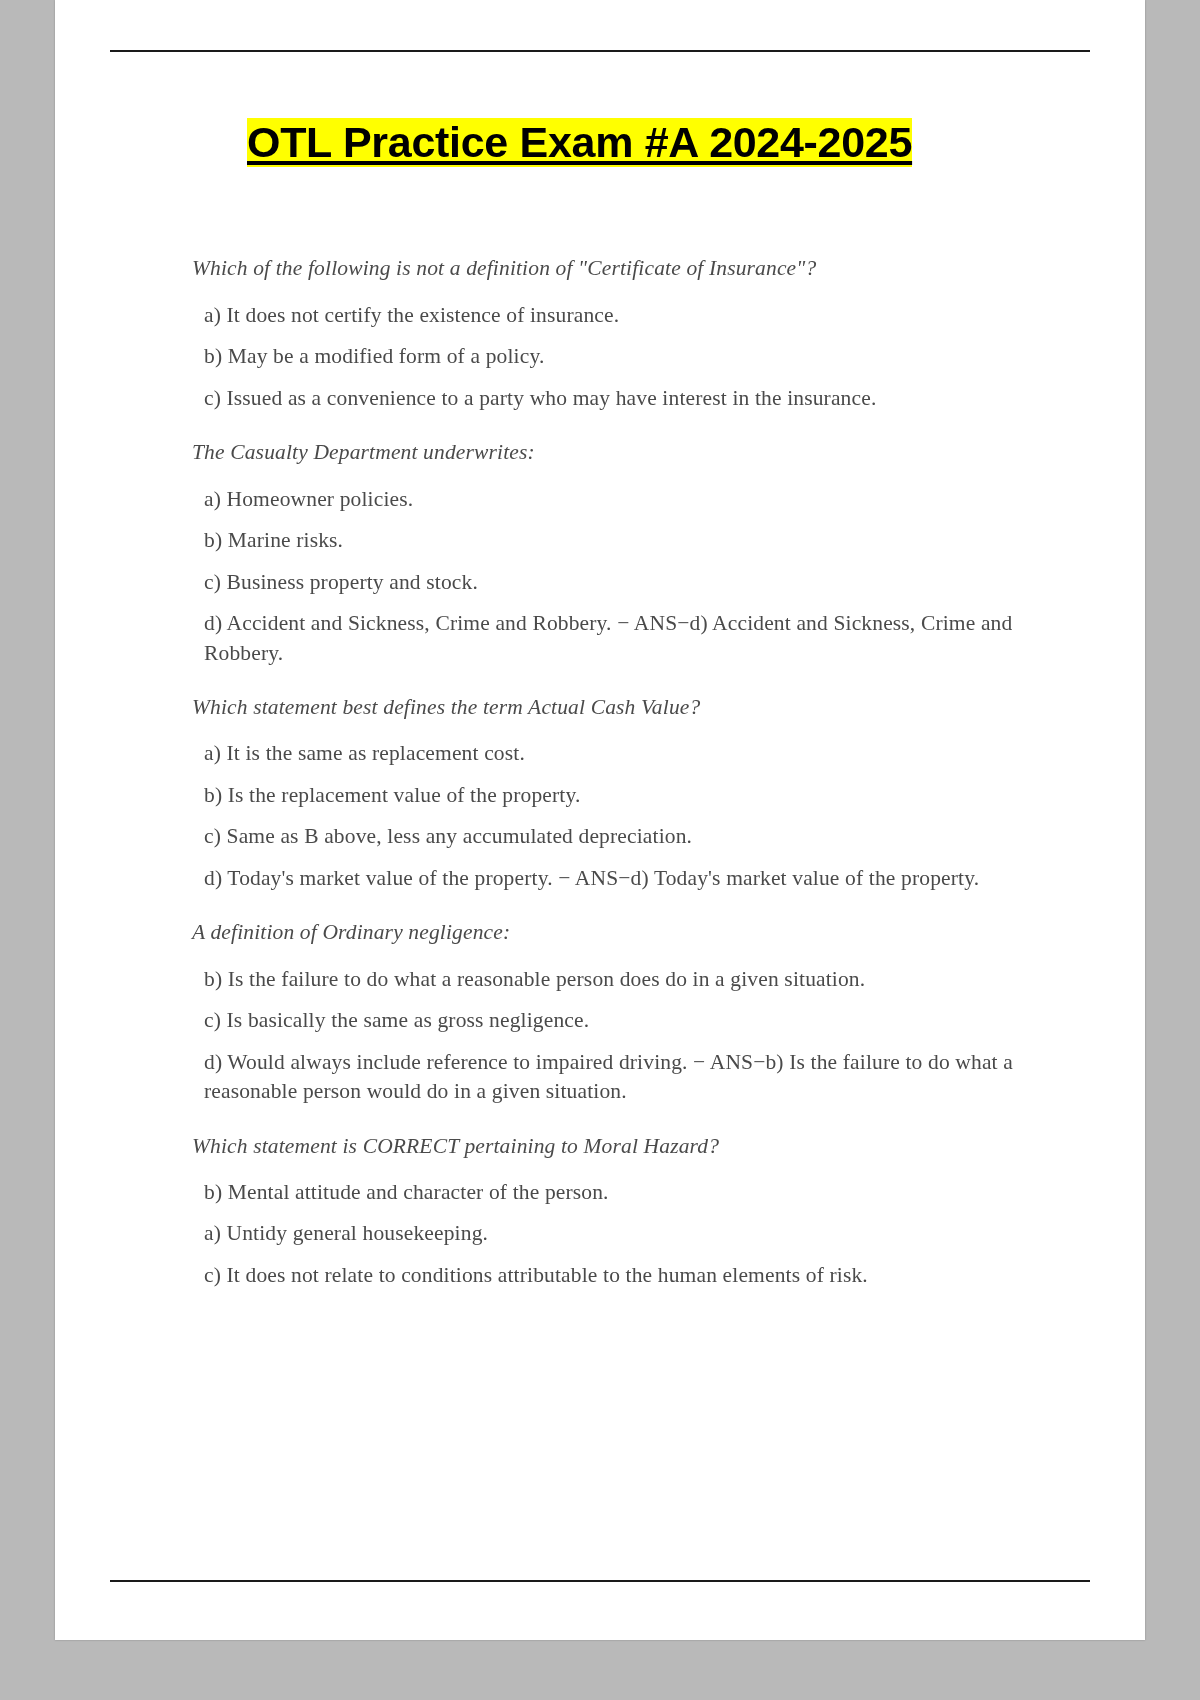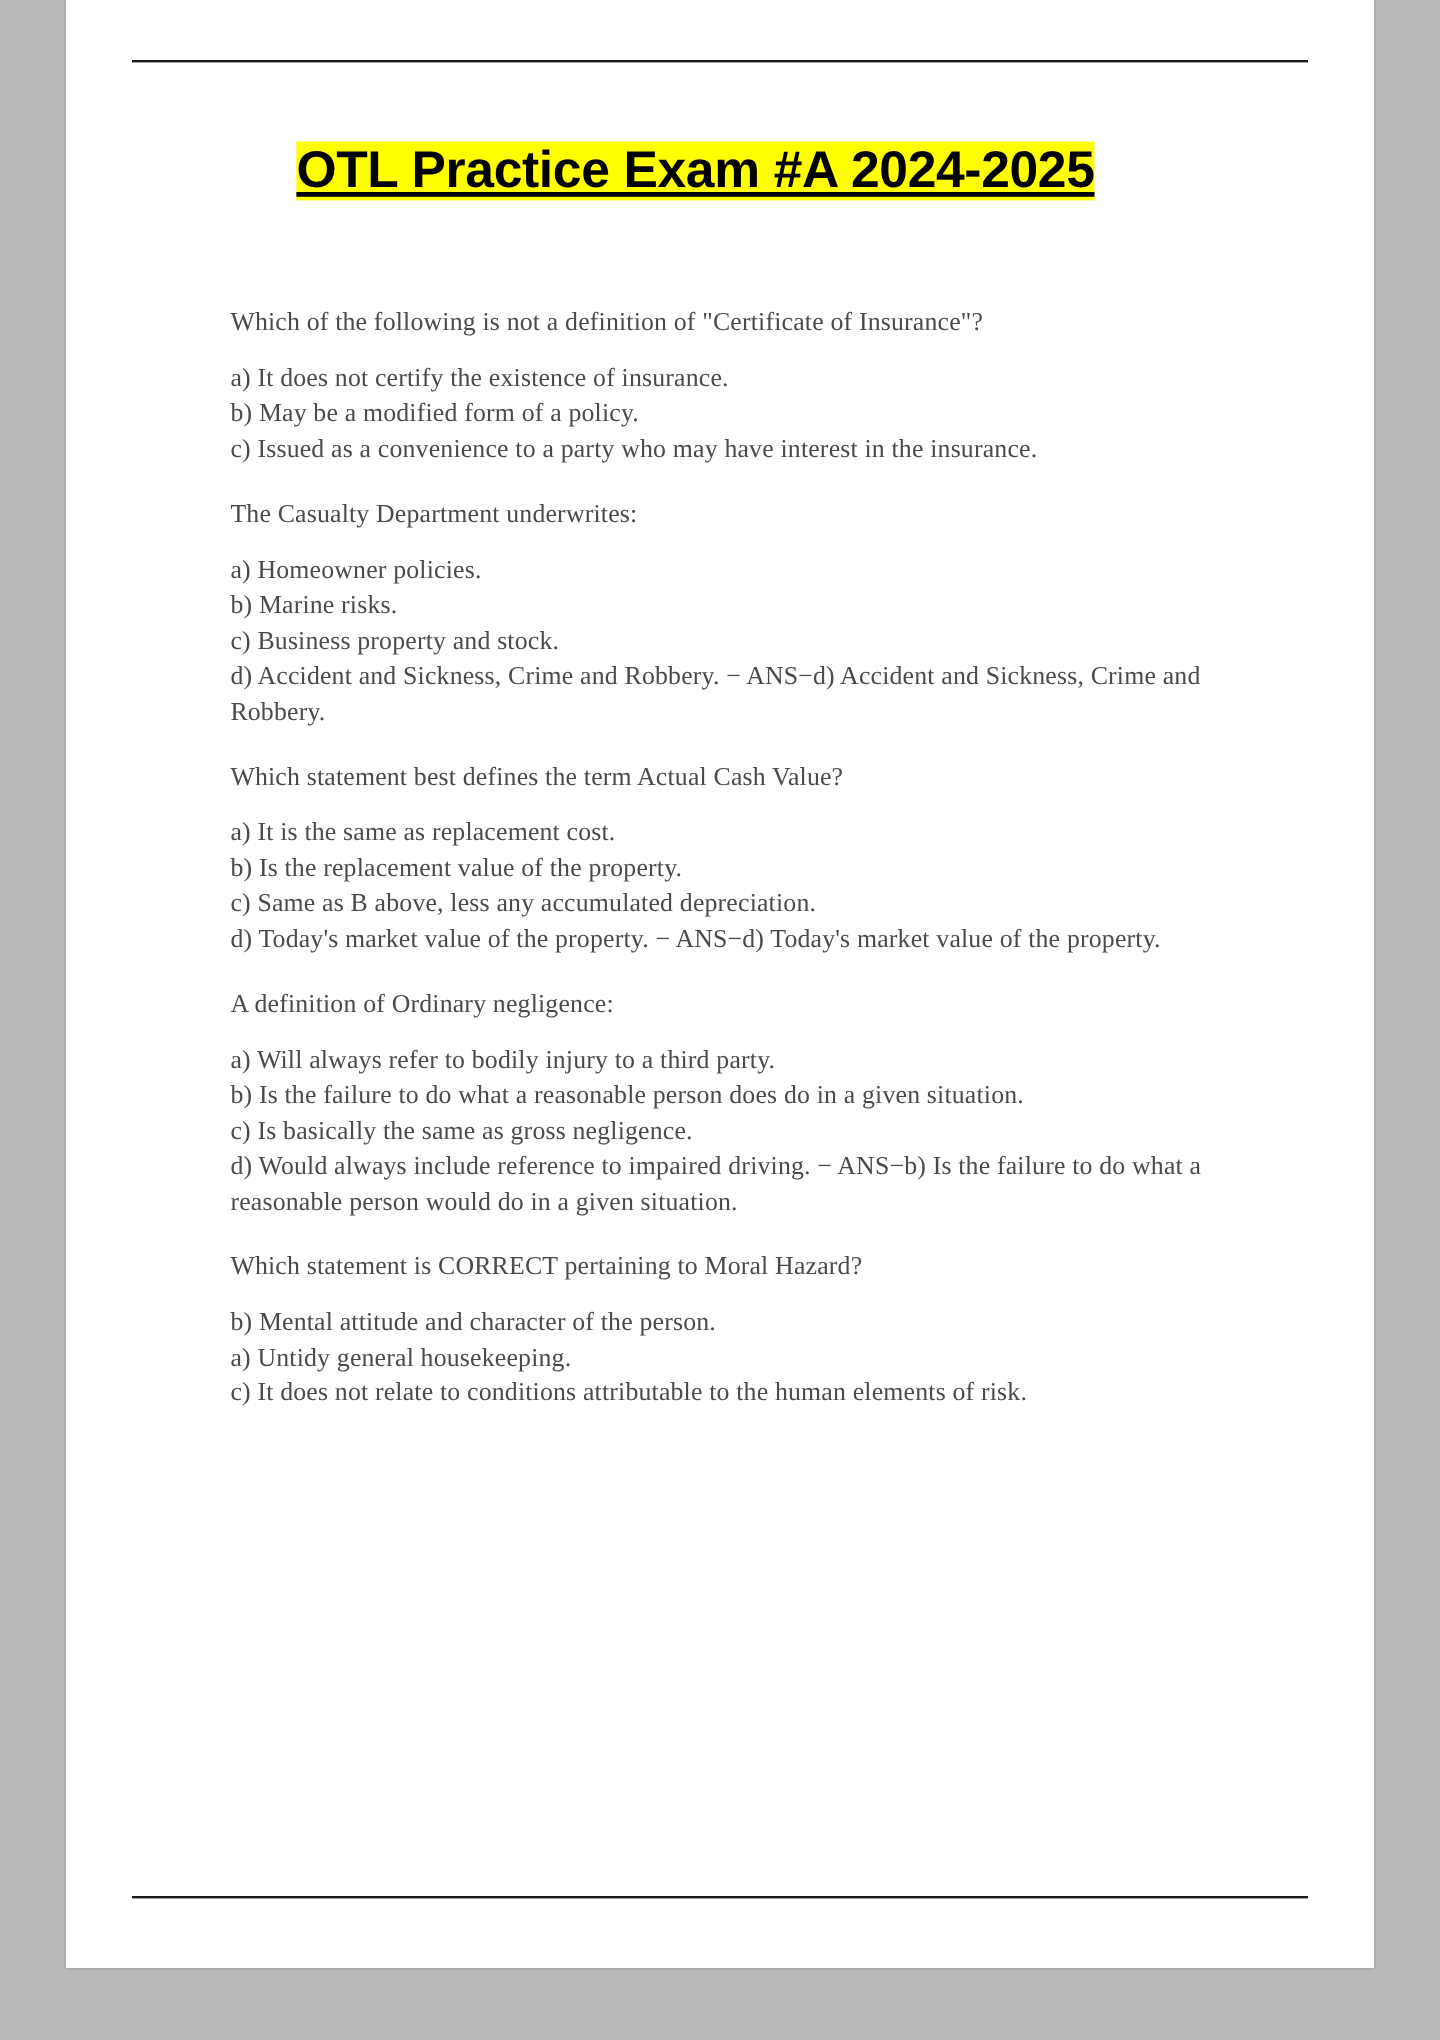--- a/index.html
+++ b/index.html
@@ -53,22 +53,22 @@
   }
 
   .body-text {
     margin-top: 70px;
     color: #4a4a4a;
     font-size: 21.5px;
     line-height: 1.37;
     letter-spacing: 0.15px;
   }
   .q-block { margin-bottom: 25px; }
-  .q-stem { margin: 0 0 17px 0; }
-  .q-opt { margin: 0; }
+  .q-stem { margin: 0 0 17px 0; font-style: italic; }
+  .q-opt { margin: 12px; }
   .ans { }
 </style>
 </head>
 <body>
 
 <div class="page">
 
   <div class="rule rule-top"></div>
 
   <div class="content">
@@ -95,21 +95,20 @@
       <div class="q-block">
         <p class="q-stem">Which statement best defines the term Actual Cash Value?</p>
         <p class="q-opt">a) It is the same as replacement cost.</p>
         <p class="q-opt">b) Is the replacement value of the property.</p>
         <p class="q-opt">c) Same as B above, less any accumulated depreciation.</p>
         <p class="q-opt ans">d) Today's market value of the property. − ANS−d) Today's market value of the property.</p>
       </div>
 
       <div class="q-block">
         <p class="q-stem">A definition of Ordinary negligence:</p>
-        <p class="q-opt">a) Will always refer to bodily injury to a third party.</p>
         <p class="q-opt">b) Is the failure to do what a reasonable person does do in a given situation.</p>
         <p class="q-opt">c) Is basically the same as gross negligence.</p>
         <p class="q-opt ans">d) Would always include reference to impaired driving. − ANS−b) Is the failure to do what a reasonable person would do in a given situation.</p>
       </div>
 
       <div class="q-block">
         <p class="q-stem">Which statement is CORRECT pertaining to Moral Hazard?</p>
         <p class="q-opt">b) Mental attitude and character of the person.</p>
         <p class="q-opt">a) Untidy general housekeeping.</p>
         <p class="q-opt">c) It does not relate to conditions attributable to the human elements of risk.</p>

